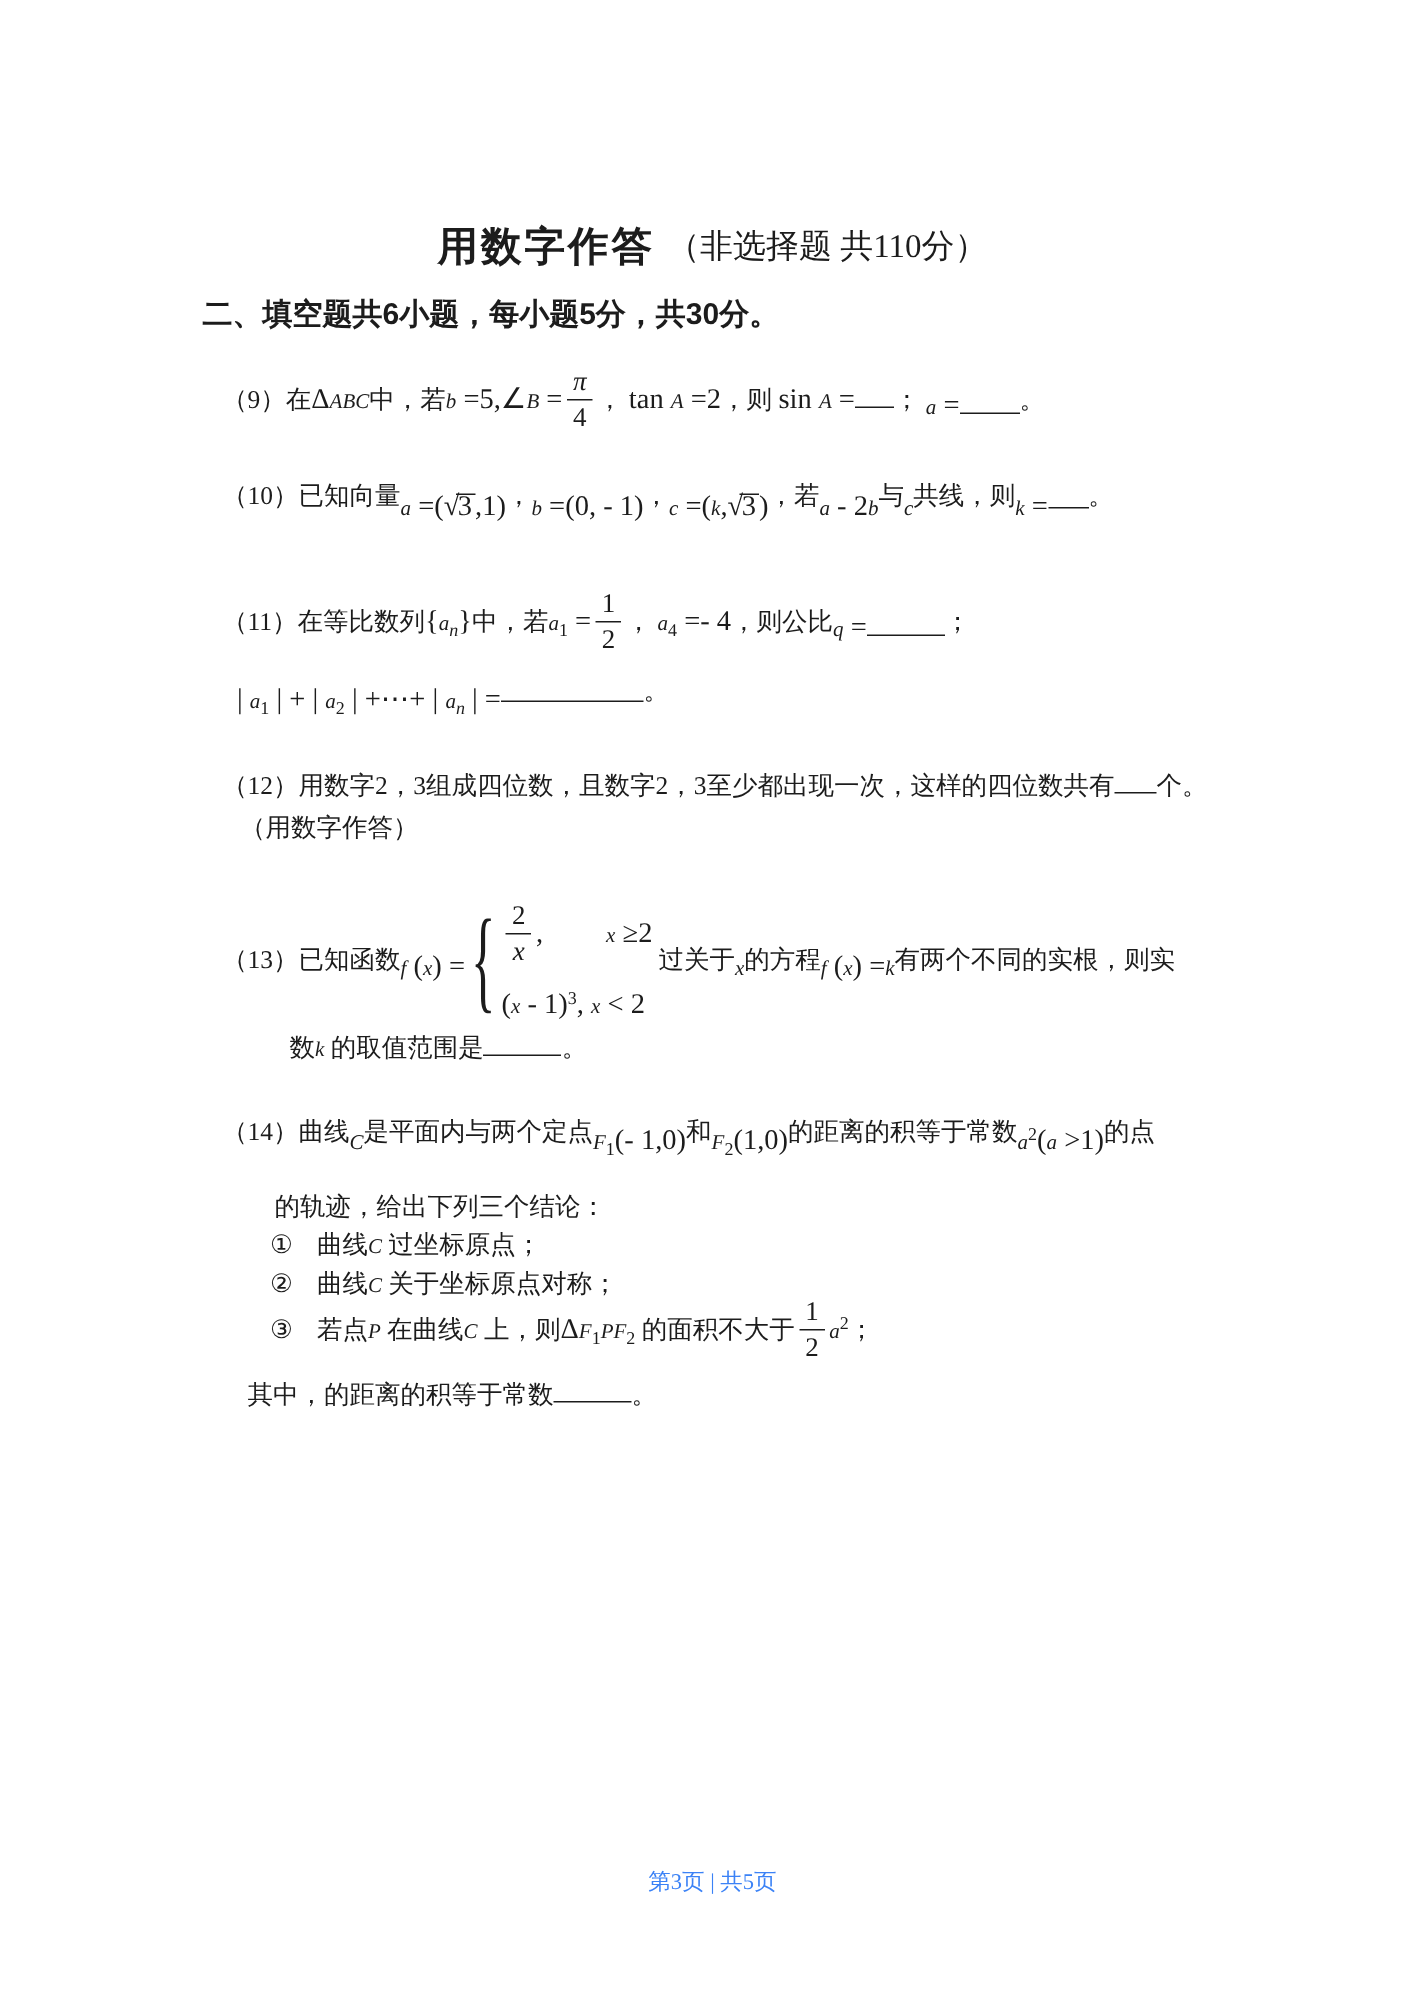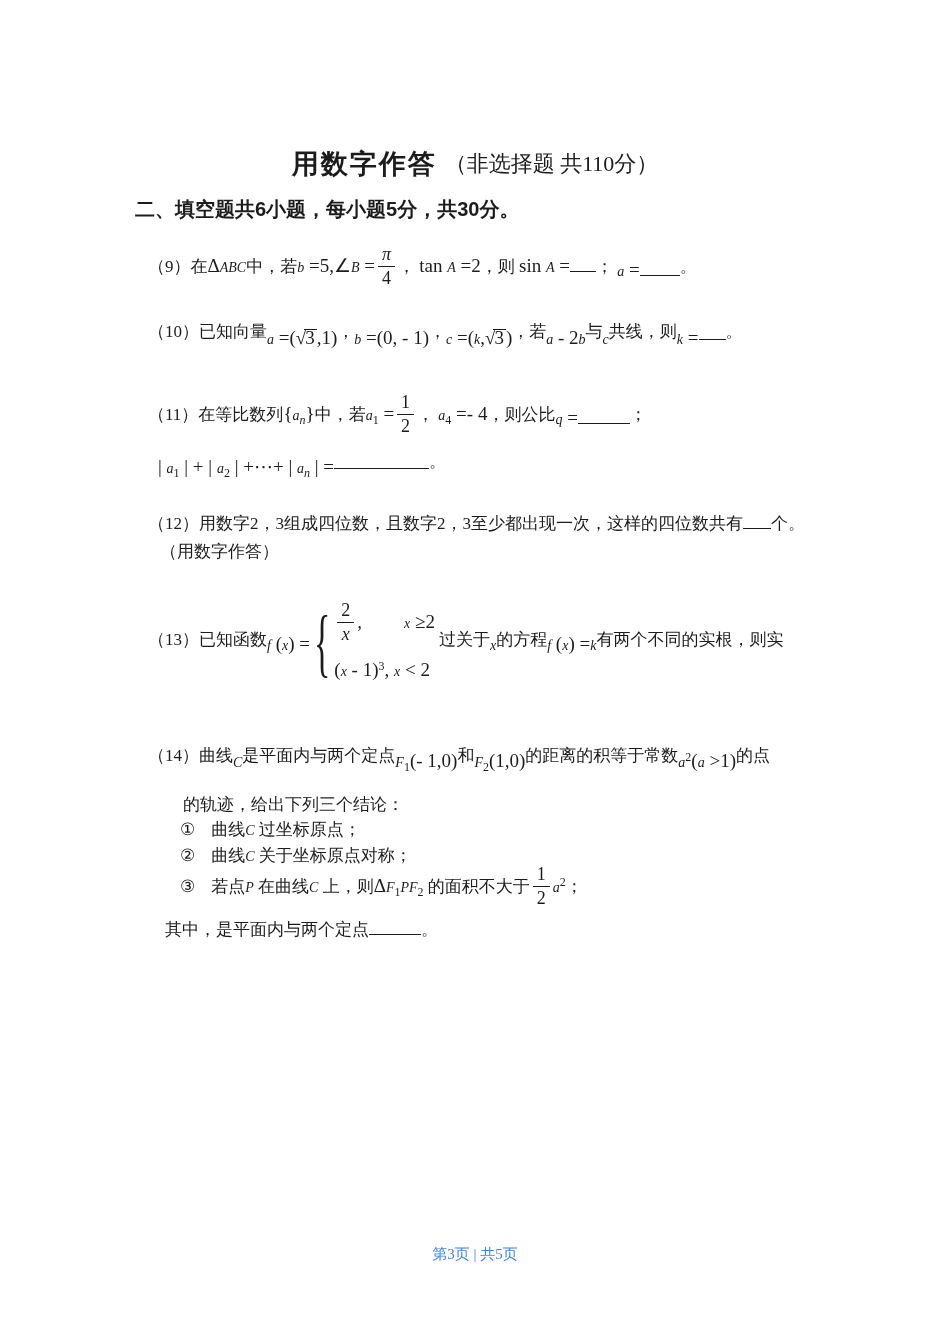--- a/index.html
+++ b/index.html
@@ -59,23 +59,24 @@
   <div class="line" style="top:511px;left:148px"><span class="zh">（12）用数字2，3组成四位数，且数字2，3至少都出现一次，这样的四位数共有</span><span class="blank" style="width: 28px;"></span><span class="zh">个。</span></div>
   <div class="line" style="top:539px;left:160px"><span class="zh">（用数字作答）</span></div>
 
   <div class="line" style="top:600px;left:148px"><span class="zh">（13）已知函数</span><span class="low" style="top: 5px;"><span class="mi">f</span><span class="mn"> (</span><span class="mi">x</span><span class="mn">) =</span></span><span class="pw">
         <span class="pw-brace">{</span>
         <span class="pw-rows">
           <span class="pw-row"><span class="frac"><span class="fnum"><span class="mn">2</span></span><span class="fden"><span class="mi">x</span></span></span><span class="mn">,</span><span class="gap" style="width: 42px;"></span><span class="mi">x</span><span class="mn"> ≥2</span></span>
           <span class="pw-row"><span class="mn">(</span><span class="mi">x</span><span class="mn"> - 1)</span><sup class="msup">3</sup><span class="mn">, </span><span class="mi">x</span><span class="mn"> &lt; 2</span></span>
         </span>
       </span><span class="zh">过关于</span><span class="low" style="top: 5px;"><span class="mi">x</span></span><span class="zh">的方程</span><span class="low" style="top: 5px;"><span class="mi">f</span><span class="mn"> (</span><span class="mi">x</span><span class="mn">) =</span><span class="mi">k</span></span><span class="zh">有两个不同的实根，则实</span></div>
+  <div class="line" style="top:686px;left:193px"><span class="zh">数</span><span class="mi">k</span><span class="zh"> 的取值范围是</span><span class="blank" style="width: 52px;"></span><span class="zh">。</span></div>
 
   <div class="line" style="top:742px;left:148px"><span class="zh">（14）曲线</span><span class="low" style="top: 6px;"><span class="mi">C</span></span><span class="zh">是平面内与两个定点</span><span class="low" style="top: 6px;"><span class="mi">F</span><sub class="msub">1</sub><span class="mn">(- 1,0)</span></span><span class="zh">和</span><span class="low" style="top: 6px;"><span class="mi">F</span><sub class="msub">2</sub><span class="mn">(1,0)</span></span><span class="zh">的距离的积等于常数</span><span class="low" style="top: 6px;"><span class="mi">a</span><sup class="msup">2</sup><span class="mn">(</span><span class="mi">a</span><span class="mn"> &gt;1)</span></span><span class="zh">的点</span></div>
   <div class="line" style="top:792px;left:183px"><span class="zh">的轨迹，给出下列三个结论：</span></div>
   <div class="line" style="top:817px;left:180px"><span class="zh">①</span><span class="gap" style="width: 16px;"></span><span class="zh">曲线</span><span class="mi">C</span><span class="zh"> 过坐标原点；</span></div>
   <div class="line" style="top:843px;left:180px"><span class="zh">②</span><span class="gap" style="width: 16px;"></span><span class="zh">曲线</span><span class="mi">C</span><span class="zh"> 关于坐标原点对称；</span></div>
   <div class="line" style="top:866px;left:180px"><span class="zh">③</span><span class="gap" style="width: 16px;"></span><span class="zh">若点</span><span class="mi">P</span><span class="zh"> 在曲线</span><span class="mi">C</span><span class="zh"> 上，则</span><span class="mn">Δ</span><span class="mi">F</span><sub class="msub">1</sub><span class="mi">PF</span><sub class="msub">2</sub><span class="zh"> 的面积不大于</span><span class="frac"><span class="fnum"><span class="mn">1</span></span><span class="fden"><span class="mn">2</span></span></span><span class="mi">a</span><sup class="msup">2</sup><span class="zh">；</span></div>
-  <div class="line" style="top:917px;left:165px"><span class="zh">其中，是平面内与两个定点</span><span class="blank" style="width: 52px;"></span><span class="zh">。</span></div>
+  <div class="line" style="top:917px;left:165px"><span class="zh">其中，的距离的积等于常数</span><span class="blank" style="width: 52px;"></span><span class="zh">。</span></div>
 
   <div class="ftr" style="top:1245px">第3页 | 共5页</div>
 
 </div>
 
 </body></html>

